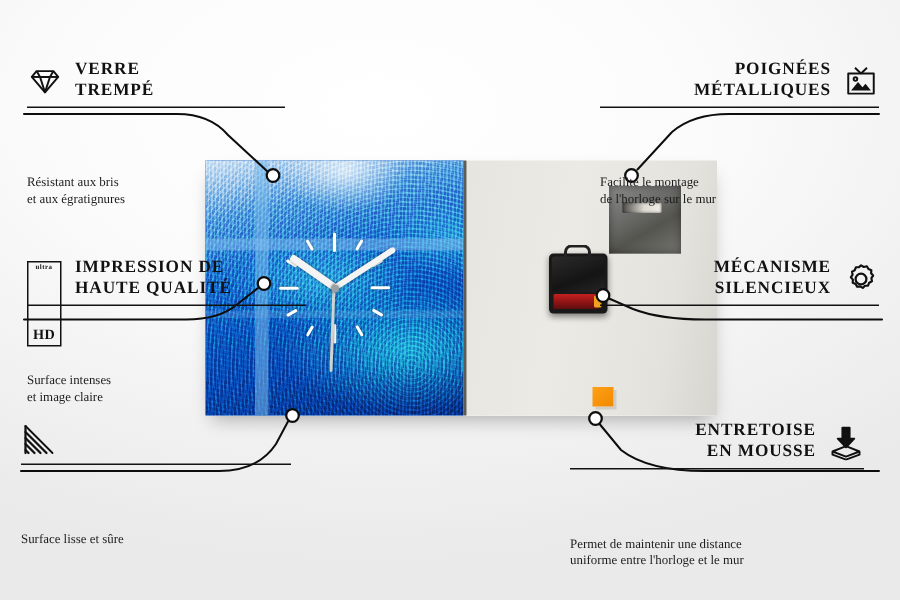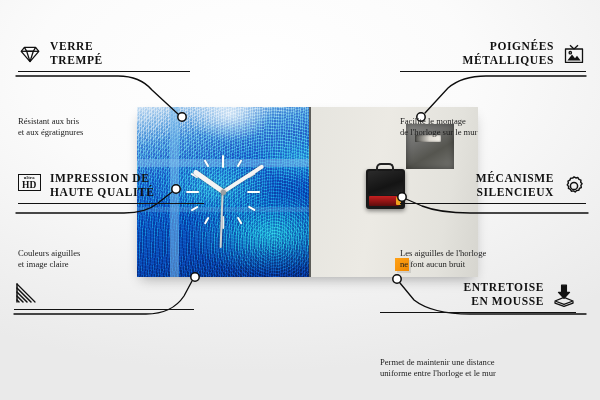--- a/index.html
+++ b/index.html
@@ -107,21 +107,21 @@
   
   #f-verre   { left:18px;  top:40px;  width:172px; }
   #f-impr    { left:18px;  top:172px; width:186px; }
   #f-bords   { left:14px;  top:281px; width:180px; }
   #f-poign   { right:14px; top:40px;  width:186px; }
   #f-meca    { right:14px; top:172px; width:186px; }
   #f-entre   { right:24px; top:281px; width:196px; }
   .hdmark { display:inline-block; border:1.6px solid #111; padding:1px 3px 0; line-height:1;
             text-align:center; }
   .hdmark .u { display:block; font-size:4.6px; letter-spacing:.3px; font-weight:bold; }
-  .hdmark .h { display:block; font-size:9.5px; font-weight:bold; letter-spacing:.2px; }
+  .hdmark .h { display:block; font-size:9.5px; font-weight:bold; letter-spacing:.2px;margin-top:40px; }
 </style>
 </head>
 <body>
 
 <div class="product">
 
   <div class="panel-front">
     <div class="art">
       <div class="l1"></div>
         <div class="l2"></div>
@@ -237,40 +237,41 @@
     <span class="ico">
       <span class="hdmark">
         <span class="u">ultra</span>
         <span class="h">HD</span>
       </span>
     </span>
     <span class="title">IMPRESSION DE
 HAUTE QUALITÉ</span>
   </div>
   <div class="rule"></div>
-  <div class="desc">Couleurs aiguilles
+  <div class="desc">Surface intenses
 et image claire</div>
 </div>
 
 <div class="feat left" id="f-bords">
   <div class="head">
     <span class="ico">
       <svg viewBox="0 0 24 24">
           <g stroke="#111" stroke-width="1.5" stroke-linecap="round">
         <path d="M3 3 L3 21"></path>
             <path d="M3 3 L21 21" stroke-width="1.2"></path>
         <path d="M3 7 L17 21"></path>
             <path d="M3 11 L13 21"></path>
             <path d="M3 15 L9 21"></path>
             <path d="M3 19 L5 21"></path>
       </g>
         </svg>
     </span>
   </div>
   <div class="rule"></div>
+  <div class="desc">Surface lisse et sûre</div>
 </div>
 
 <div class="feat right" id="f-poign">
   <div class="head">
     <span class="title">POIGNÉES
 MÉTALLIQUES</span>
     <span class="ico">
       <svg viewBox="0 0 24 24">
           <g fill="none" stroke="#111" stroke-width="1.3" stroke-linejoin="round">
         <rect x="3.5" y="7" width="17" height="13.4"></rect>
@@ -293,22 +294,20 @@
     <span class="ico">
       <svg viewBox="0 0 24 24">
           <g fill="none" stroke="#111" stroke-width="1.5" stroke-linejoin="round">
         <path d="M12 2.6 l1.9 1.1 2.1-.5 1.1 1.9 2 .8-.2 2.1 1.4 1.6-1.2 1.8.4 2.1-1.9 1-.8 2-2.1.1-1.5 1.5-1.8-1.1-2.1.3-1-1.9-2-.9.1-2.1-1.4-1.6 1.2-1.8-.4-2.1 1.9-1 .8-2 2.1-.1z" transform="scale(.97) translate(.4 .4)"></path>
         <circle cx="12" cy="12" r="3.6"></circle>
       </g>
         </svg>
     </span>
   </div>
   <div class="rule"></div>
-  <div class="desc">Les aiguilles de l'horloge
-ne font aucun bruit</div>
 </div>
 
 <div class="feat right" id="f-entre">
   <div class="head">
     <span class="title">ENTRETOISE
 EN MOUSSE</span>
     <span class="ico">
       <svg viewBox="0 0 24 24">
           <g fill="none" stroke="#111" stroke-width="1.3" stroke-linejoin="round">
         <path d="M9.6 2.2 h4.8 v7.2 h3.1 L12 15.2 L6.5 9.4 h3.1 z" fill="#111"></path>

